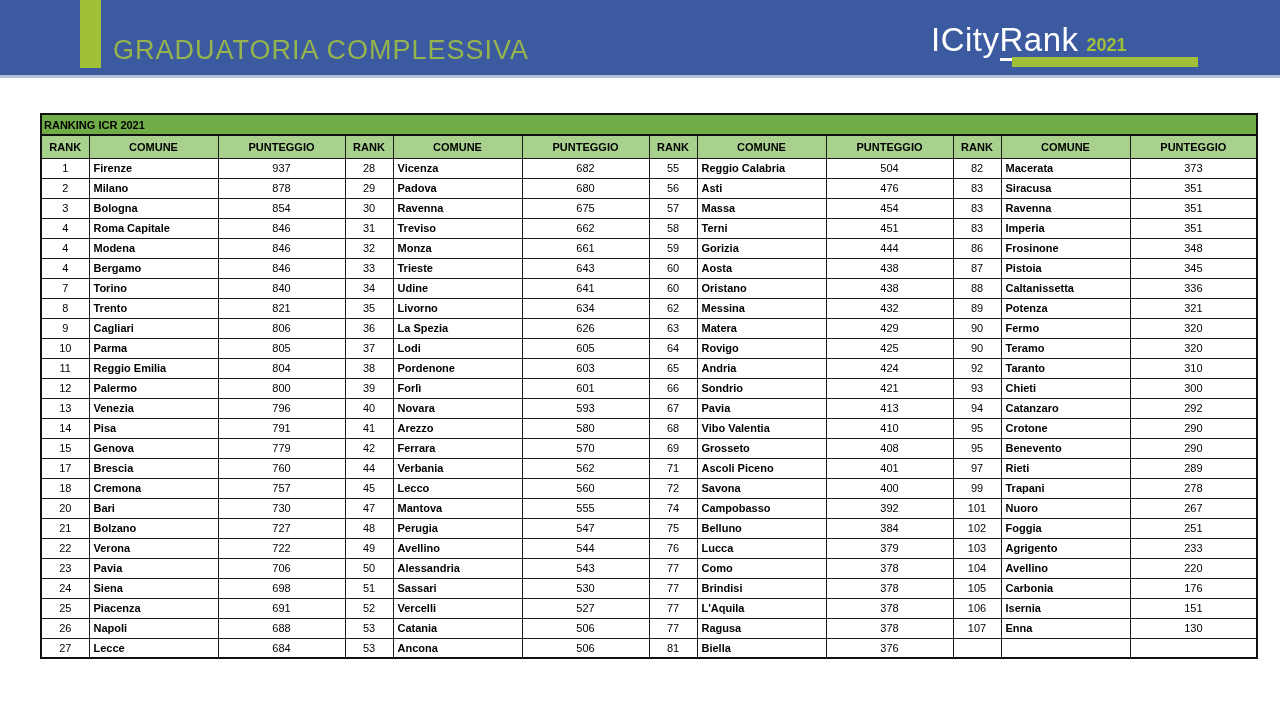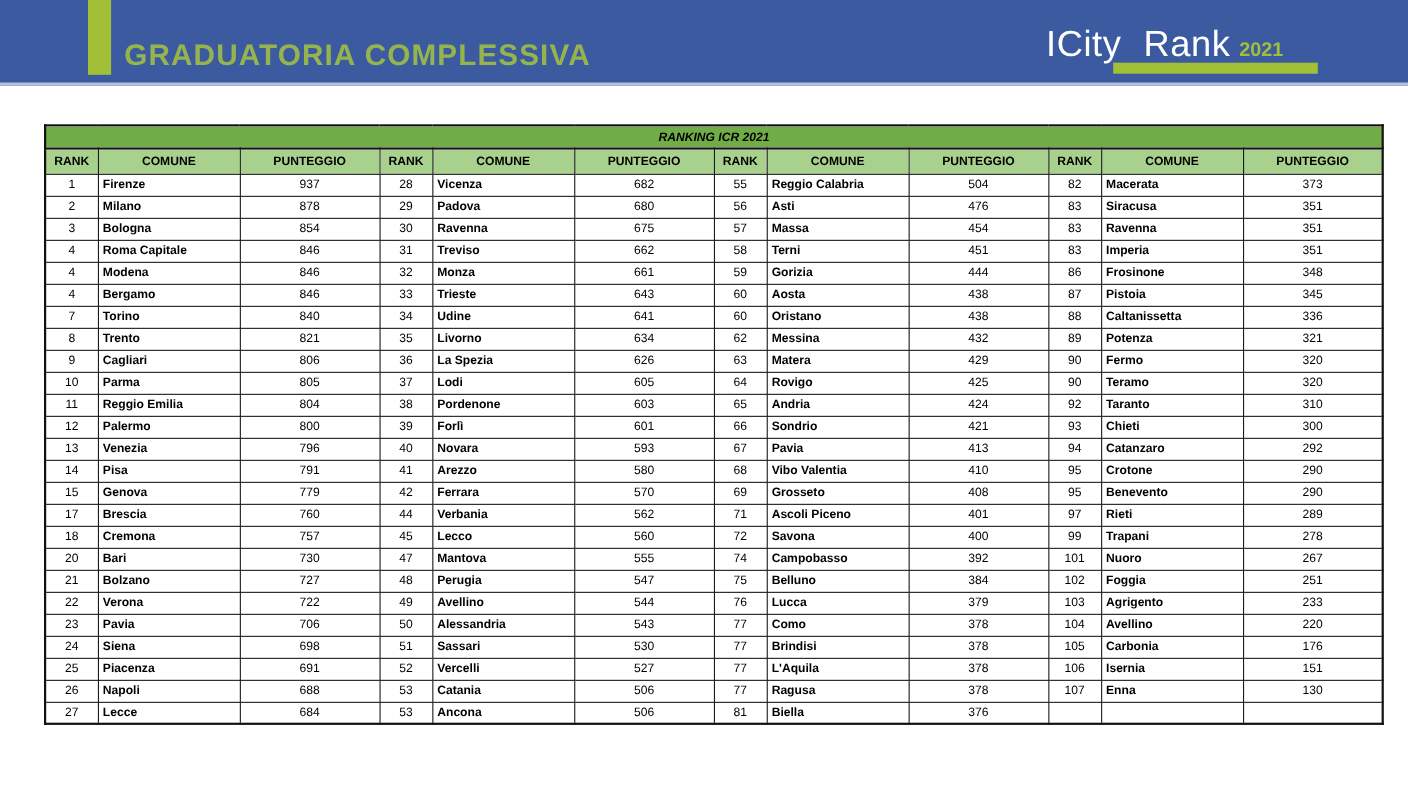--- a/index.html
+++ b/index.html
@@ -4,36 +4,36 @@
 <style>
   html,body{margin:0;padding:0;}
   body{font-family:"Liberation Sans","DejaVu Sans",sans-serif;background:#ffffff;}
   #stage{position:relative;width:1280px;height:720px;background:#ffffff;overflow:hidden;}
 
   
   .band{position:absolute;left:0;top:0;width:1280px;height:78px;
         background:var(--band-blue,#3C5AA0);border-bottom:3px solid #b4c0dc;box-sizing:border-box;}
   .accent-bar{position:absolute;left:80px;top:0;width:21px;height:68px;background:var(--accent-green,#A2C037);}
   .page-title{position:absolute;left:113px;top:36px;font-size:27px;line-height:28px;
-              color:var(--title-green,#96B44E);letter-spacing:1px;font-weight:700;white-space:nowrap;}
+              color:var(--title-green,#96B44E);letter-spacing:1px;font-weight:400;white-space:nowrap;}
 
   
   .logo{position:absolute;left:931px;top:21px;white-space:nowrap;}
-  .logo .big{font-size:33px;color:#ffffff;font-weight:400;letter-spacing:0.5px;margin-left:20px;}
+  .logo .big{font-size:33px;color:#ffffff;font-weight:400;letter-spacing:0.5px;}
   .logo .rank{border-bottom:3px solid #ffffff;padding-bottom:0px;}
   .logo .year{font-size:18px;color:var(--accent-green,#A2C037);margin-left:8px;font-weight:700;}
   .logo-underline{position:absolute;left:1012px;top:57px;width:186px;height:10px;background:var(--accent-green,#A2C037);}
 
   
   .tbl-wrap{position:absolute;left:40px;top:113px;}
   table{border-collapse:collapse;table-layout:fixed;width:1216px;border:2px solid #111;}
   td{border:1px solid #1b1b1b;height:20px;padding:0 2px;font-size:11px;color:#000;
      overflow:hidden;white-space:nowrap;box-sizing:border-box;}
-  tr.banner td{background:var(--banner-bg,#70AD47);font-weight:bold;text-align:center;height:21px;
-               border:2px solid #111;font-size:11px;font-style:italic;}
+  tr.banner td{background:var(--banner-bg,#70AD47);font-weight:bold;height:21px;
+               border:2px solid #111;font-size:11px;}
   tr.cols td{background:var(--header-bg,#A9D18E);font-weight:bold;text-align:center;height:23px;font-size:11px;}
   td.rank{text-align:center;font-weight:400;}
   td.comune{text-align:left;font-weight:bold;padding-left:4px;}
   td.punteggio{text-align:center;font-weight:400;}
 </style>
 </head>
 <body>
 
 <div id="stage">
 

